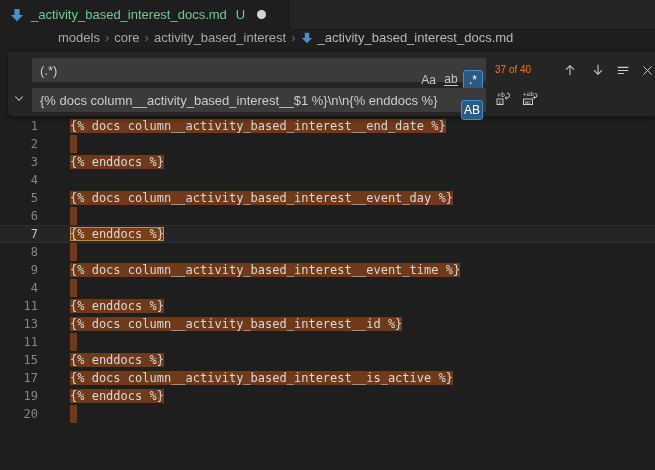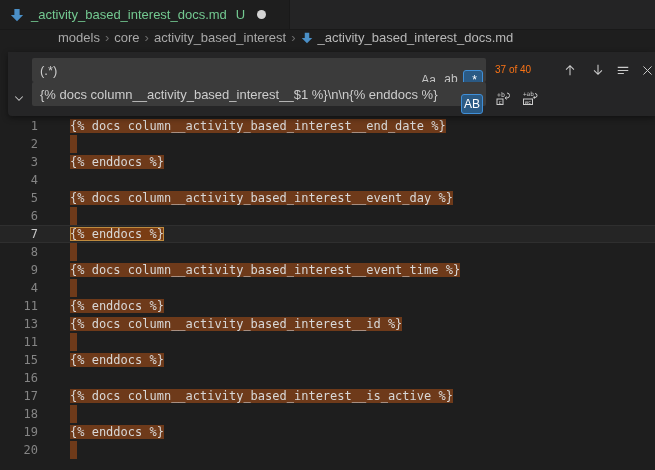--- a/index.html
+++ b/index.html
@@ -72,21 +72,21 @@
     position:absolute; left:0; top:34px; width:22px; height:24px;
     display:flex; align-items:center; justify-content:center; cursor:pointer;
   }
   .fw-input {
     position:absolute; left:24px; width:454px; height:24px;
     background:#3b3b3b; border-radius:2px;
     display:flex; align-items:center; font-size:13px; color:#cccccc;
     padding-left:8px; cursor:text;
   }
   .fw-input.find-row { top:6px; }
-  .fw-input.replace-row { top:30px; }
+  .fw-input.replace-row { top:36px; }
   .fw-value { white-space:pre; overflow:hidden; flex:1 1 auto; }
   .toggles { display:flex; align-items:center; margin-left:auto; padding-right:3px; }
   .toggle {
     min-width:20px; height:20px; border-radius:3px; display:flex; align-items:center;
     justify-content:center; font-size:12px; color:#c5c5c5; cursor:pointer;
     margin-left:2px; padding:0 2px; border:1px solid transparent;margin-top:20px;
   }
   .toggle.underlined span { border-bottom:1px solid #c5c5c5; line-height:11px; }
   .toggle.active {
     background:var(--toggle-active-bg);
@@ -190,30 +190,22 @@
       </div>
       <div class="crow">
         <div class="ln">11</div>
         <div class="ct"><span class="sliver"></span></div>
       </div>
       <div class="crow">
         <div class="ln">15</div>
         <div class="ct"><span class="match">{% enddocs %}</span></div>
       </div>
       <div class="crow">
-        <div class="ln">16</div>
-        <div class="ct"></div>
-      </div>
-      <div class="crow">
         <div class="ln">17</div>
         <div class="ct"><span class="match">{% docs column__activity_based_interest__is_active %}</span></div>
-      </div>
-      <div class="crow">
-        <div class="ln">18</div>
-        <div class="ct"><span class="sliver"></span></div>
       </div>
       <div class="crow">
         <div class="ln">19</div>
         <div class="ct"><span class="match">{% enddocs %}</span></div>
       </div>
       <div class="crow">
         <div class="ln">20</div>
         <div class="ct"><span class="sliver"></span></div>
       </div>
     </div>

